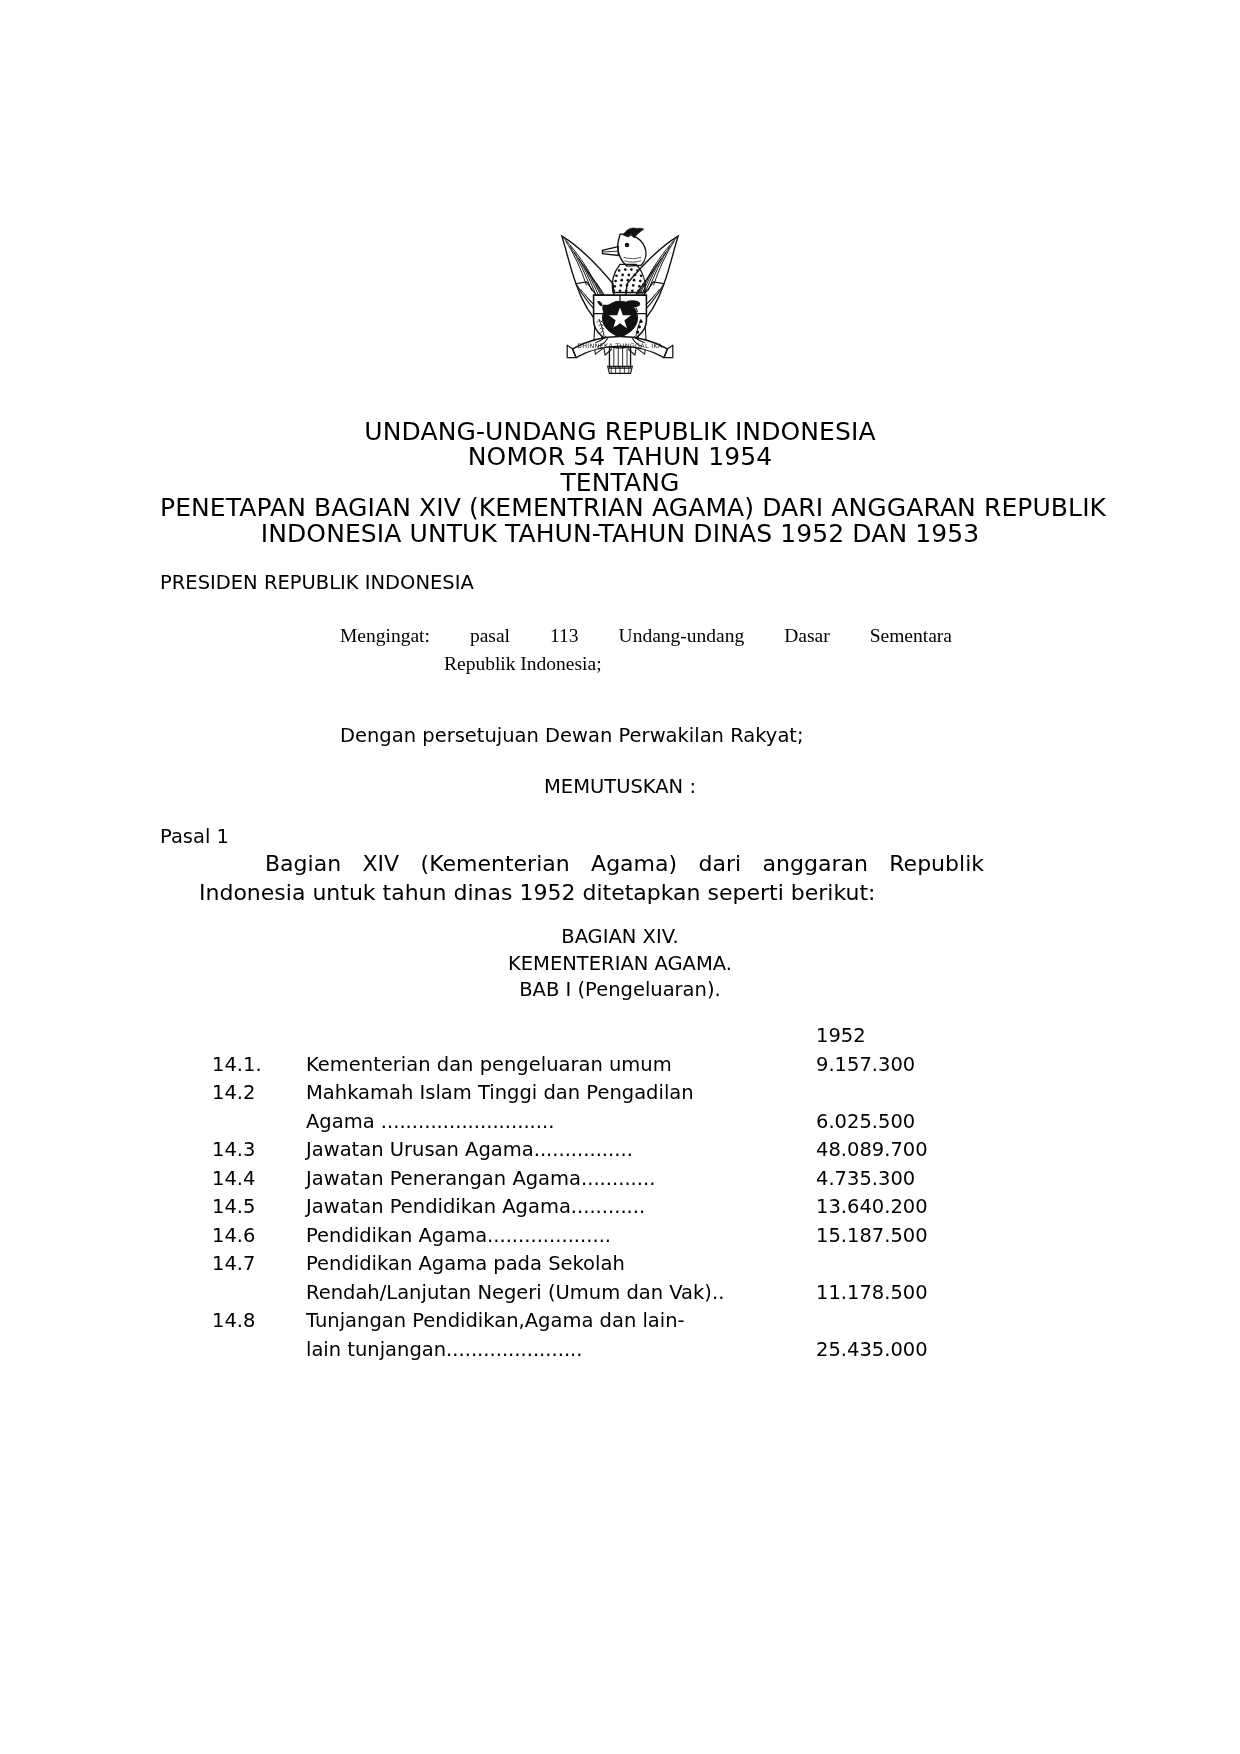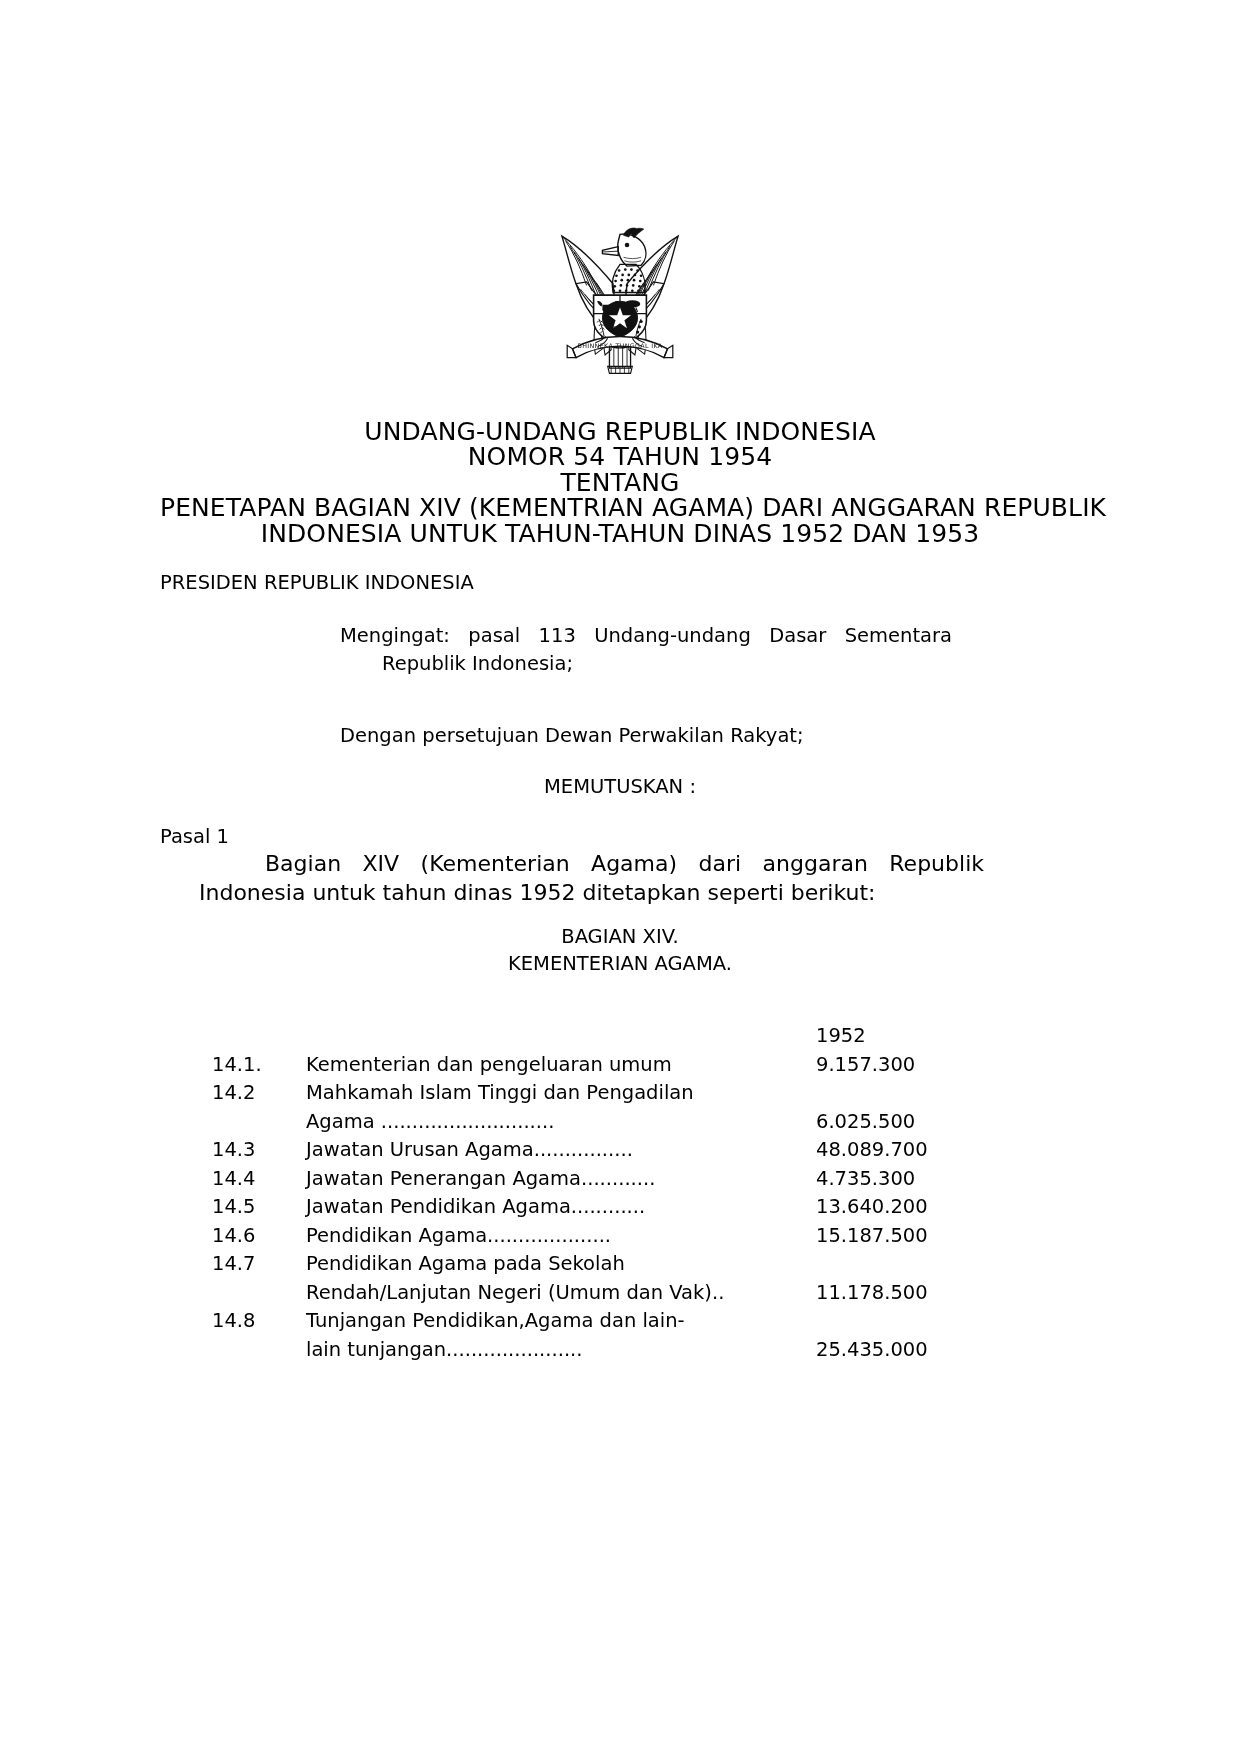--- a/index.html
+++ b/index.html
@@ -65,29 +65,30 @@
   .mengingat {
     position: absolute;
     top: 622px;
     left: 340px;
     width: 612px;
     font-size: 19.5px;
     line-height: 28px;
     text-align: justify;
     text-align-last: left;
     text-indent: 0;
+    font-family: Liberation Serif, serif;
   }
   .mengingat .l1 {
     display: block;
     text-align: justify;
     text-align-last: justify;
   }
   .mengingat .l2 {
     display: block;
-    margin-left: 42px;
+    margin-left: 104px;
   }
 
   .persetujuan {
     position: absolute;
     top: 723px;
     left: 340px;
     width: 700px;
     font-size: 19.5px;
     line-height: 26px;
     text-align: left;
@@ -365,20 +366,21 @@
   <div class="persetujuan">Dengan persetujuan Dewan Perwakilan Rakyat;</div>
 
   <div class="memutuskan">MEMUTUSKAN :</div>
 
   <div class="pasal-head">Pasal 1</div>
   <div class="pasal-body">Bagian XIV (Kementerian Agama) dari anggaran Republik Indonesia untuk tahun dinas 1952 ditetapkan seperti berikut:</div>
 
   <div class="bagian-head">
     <div>BAGIAN XIV.</div>
     <div>KEMENTERIAN AGAMA.</div>
+    <div>BAB I (Pengeluaran).</div>
   </div>
 
   <div class="budget">
     <table>
       <tbody>
         <tr class="yr-row">
           <td class="col-code"></td>
           <td class="col-label"></td>
           <td class="col-val val">1952</td>
         </tr>

